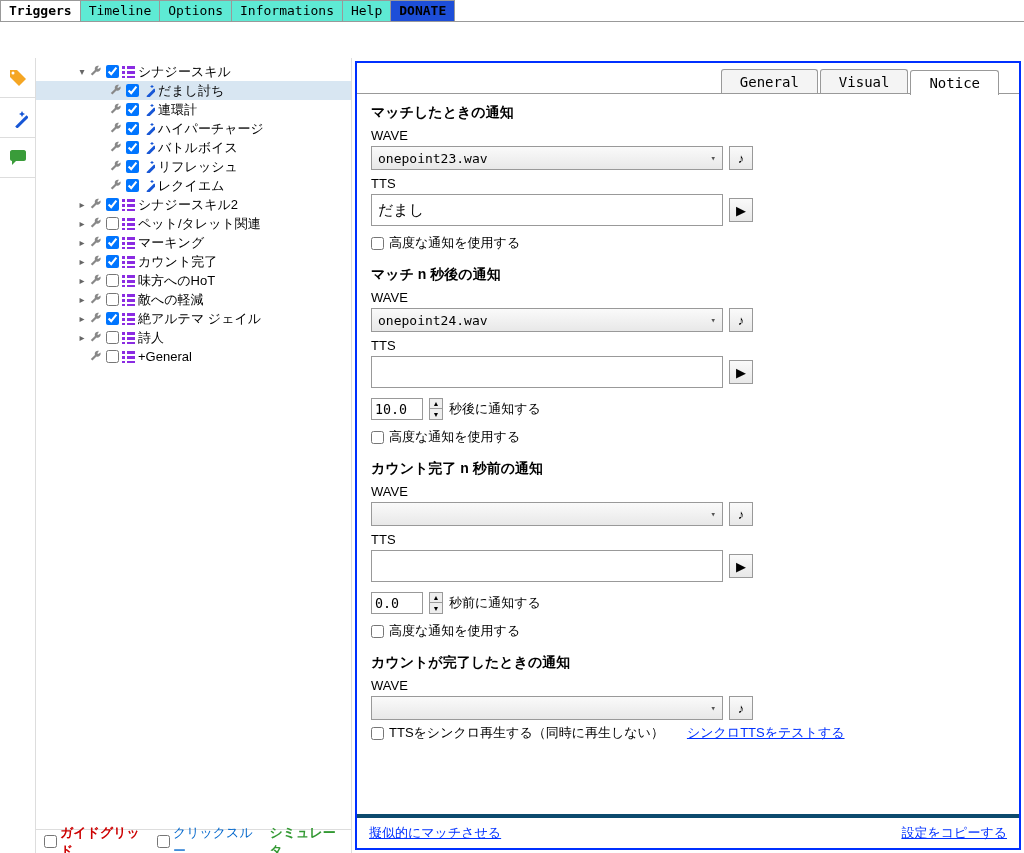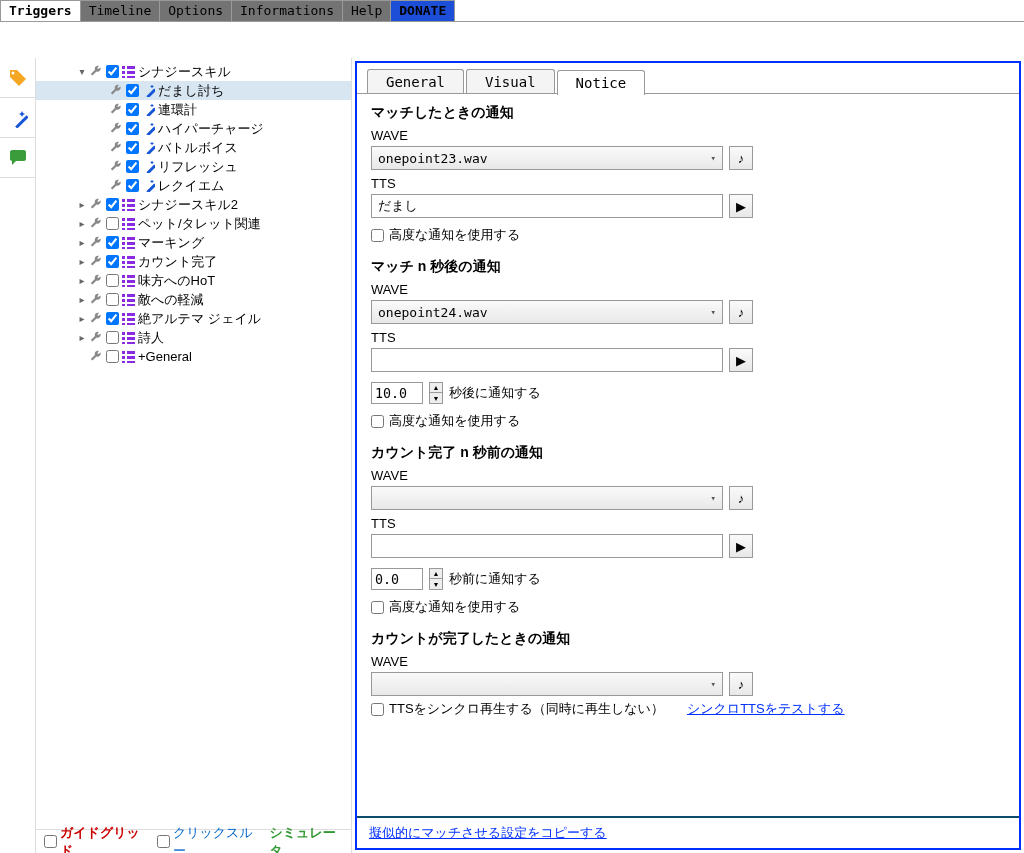--- a/index.html
+++ b/index.html
@@ -1,56 +1,56 @@
 <!DOCTYPE html>
 <html><head>
 <meta charset="utf-8">
 <style>
 * { box-sizing: border-box; margin: 0; padding: 0; }
 body { font-family: "Segoe UI", Arial, sans-serif; font-size: 13px; background: #fff; color: #000; width: 1024px; height: 853px; overflow: hidden; }
 .app { display: flex; flex-direction: column; height: 100%; gap: 36px; }
 .top-tabs { display: flex; border-bottom: 1px solid #999; background: #fff; height: 22px; font-family: Consolas, monospace; }
-.top-tab { padding: 2px 8px; border: 1px solid #999; border-bottom: none; margin-right: -1px; cursor: pointer; background: #737373; }
+.top-tab { padding: 2px 8px; border: 1px solid #999; border-bottom: none; margin-right: -1px; cursor: pointer; background: #5eead4; }
 .top-tab.active { background: #fff; font-weight: bold; position: relative; z-index: 1; }
 .top-tab.donate { background: #1d4ed8; font-weight: bold; }
 .main { display: flex; flex: 1; overflow: hidden; }
 .side-icons { width: 36px; display: flex; flex-direction: column; border-right: 1px solid #ddd; }
 .side-icon { height: 40px; display: flex; align-items: center; justify-content: center; border-bottom: 1px solid #ddd; cursor: pointer; }
 .tree-panel { width: 316px; display: flex; flex-direction: column; border-right: 1px solid #ddd; }
 .tree { flex: 1; overflow: auto; padding: 4px 0; }
 .tree-row { display: flex; align-items: center; height: 19px; padding-left: 4px; white-space: nowrap; cursor: pointer; }
 .tree-row.selected { background: #d8e6f2; }
 .tree-expand { width: 12px; font-size: 10px; color: #666; text-align: center; }
 .tree-wrench { width: 16px; display: flex; justify-content: center; }
 .tree-chk { width: 16px; display: flex; justify-content: center; }
 .tree-ico { width: 16px; display: flex; justify-content: center; }
 .tree-label { padding-left: 2px; }
 .tree-footer { display: flex; align-items: center; gap: 12px; padding: 4px 8px; height: 24px; border-top: 1px solid #ddd; }
 .tree-footer label { display: flex; align-items: center; gap: 3px; }
 .red { color: #c00; font-weight: bold; }
 .blue { color: #06c; }
 .green { color: #393; font-weight: bold; }
 .content { flex: 1; border: 2px solid #0030ff; margin: 3px; display: flex; flex-direction: column; overflow: hidden; position: relative; }
-.inner-tabs { display: flex; padding: 6px 18px 0 10px; }
+.inner-tabs { display: flex; padding: 6px 18px 0 10px; justify-content: flex-end; }
 .inner-tab { padding: 4px 18px; border: 1px solid #999; border-bottom: none; margin-right: 2px; cursor: pointer; font-family: Consolas, monospace; font-size: 14px; background: #f4f4f4; border-radius: 3px 3px 0 0; }
 .inner-tab.active { background: #fff; position: relative; top: 1px; }
 .panel-body { flex: 1; overflow-y: scroll; padding: 0 14px 6px 14px; border-top: 1px solid #999; margin-top: -1px; }
 .section-title { font-weight: bold; font-size: 14px; margin: 10px 0 6px 0; }
 .field-label { font-size: 13px; margin-top: 6px; }
 .row { display: flex; align-items: center; gap: 6px; margin: 3px 0; }
 .combo { flex: 0 0 352px; height: 24px; border: 1px solid #999; background: linear-gradient(#fafafa,#e8e8e8); padding: 2px 6px; font-family: Consolas, monospace; font-size: 13px; display: flex; align-items: center; justify-content: space-between; }
 .combo .caret { font-size: 9px; color: #555; }
-.text-input { flex: 0 0 352px; height: 24px; border: 1px solid #999; padding: 2px 6px; font-size: 13px; }
+.text-input { flex: 0 0 352px; height: 32px; border: 1px solid #999; padding: 2px 6px; font-size: 15px; }
 .icon-btn { width: 24px; height: 24px; border: 1px solid #999; background: linear-gradient(#fafafa,#e8e8e8); display: flex; align-items: center; justify-content: center; cursor: pointer; }
 .num-input { width: 52px; height: 22px; border: 1px solid #999; text-align: left; padding: 2px 3px; font-family: Consolas, monospace; }
 .spinner { display: flex; flex-direction: column; border: 1px solid #999; }
 .spinner div { width: 12px; height: 10px; font-size: 7px; display: flex; align-items: center; justify-content: center; background: #eee; cursor: pointer; }
 .spinner div:first-child { border-bottom: 1px solid #999; }
 .chk-row { display: flex; align-items: center; gap: 5px; margin: 8px 0 14px 0; }
-.bottom-bar { display: flex; align-items: center; justify-content: flex-start; padding: 6px 12px; border-top: 2px solid #0c4a6e; font-size: 13px; font-family: Liberation Mono, monospace; }
+.bottom-bar { display: flex; align-items: center; justify-content: space-between; padding: 6px 12px; border-top: 4px solid #0c4a6e; font-size: 13px; font-family: Liberation Mono, monospace; }
 .bottom-bar a { color: #0030ff; text-decoration: underline; cursor: pointer; }
 .link-inline { color: #0030ff; text-decoration: underline; cursor: pointer; margin-left: 18px; }
 svg { display: block; }
 input[type=checkbox] { width: 13px; height: 13px; }
 </style>
 </head>
 <body>
 
 <div class="app">
   <div class="top-tabs" id="top-tabs">

